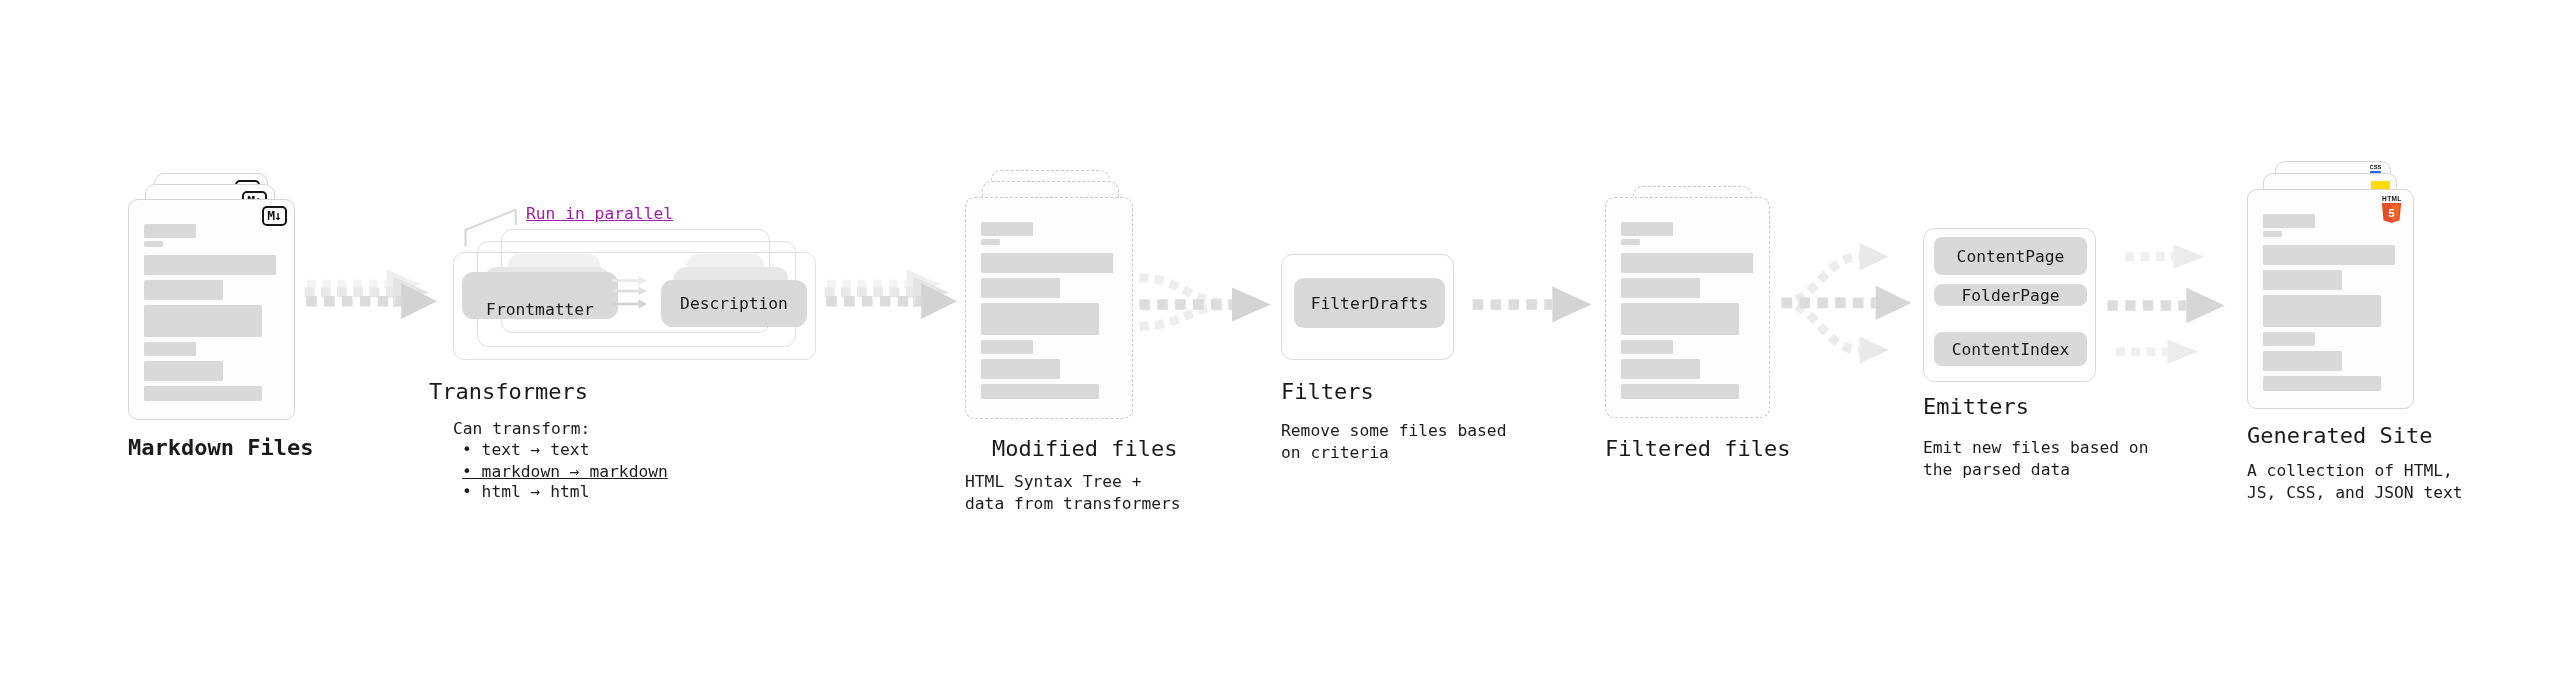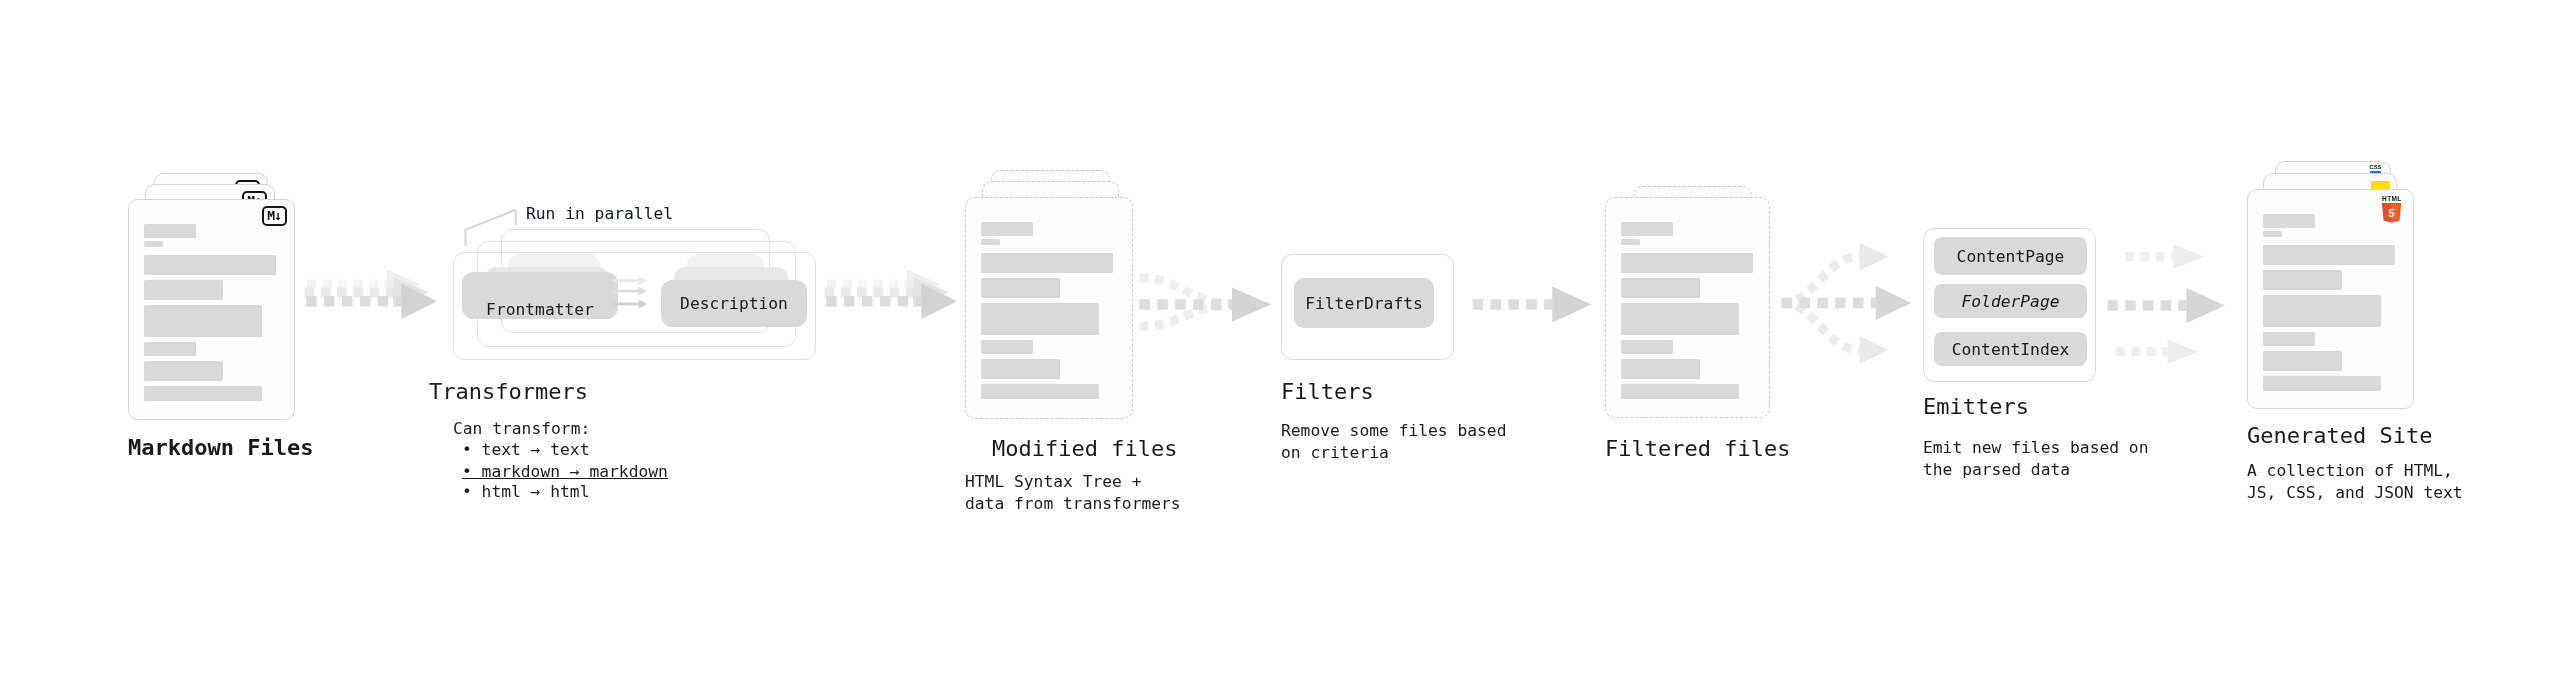--- a/index.html
+++ b/index.html
@@ -31,21 +31,21 @@
   .gbox.g1{background:#e7e7e7;}
   .gbox.g2{background:#f1f1f1;}
   
   .container{position:absolute;border:1.6px solid #dadada;border-radius:11.4px;background:#fff;box-sizing:border-box;}
   .pillbox{position:absolute;background:#d9d9d9;border-radius:8.1px;display:flex;align-items:center;
            justify-content:center;font-size:16.3px;color:#1b1b1b;}
   
   .title{position:absolute;font-size:22px;color:#1a1a1a;white-space:nowrap;}
   .body{position:absolute;font-size:16.3px;color:#1c1c1c;white-space:nowrap;}
   .body .ln{line-height:22px;}
-  .note{position:absolute;font-size:16.3px;color:#0f172a;white-space:nowrap;}
+  .note{position:absolute;font-size:16.3px;color:#a21caf;white-space:nowrap;text-decoration:underline;}
   
   .css-ic{position:absolute;top:3.3px;right:9px;width:11.4px;text-align:center;}
   .css-word{display:block;font-family:"Liberation Sans",sans-serif;font-weight:bold;font-size:5.7px;
             line-height:4.9px;color:#111;}
   .css-bar{display:block;height:3.3px;background:#2965f1;border-radius:0.8px;margin-top:0.8px;}
   .js-ic{position:absolute;top:6.5px;right:6.5px;width:18.7px;height:11.4px;background:#ffdb00;}
   .h5-ic{position:absolute;top:5.7px;right:10.6px;width:21px;text-align:center;}
   .h5-word{display:block;font-family:"Liberation Sans",sans-serif;font-weight:bold;font-size:6.5px;
            line-height:6.5px;letter-spacing:0.4px;color:#111;margin-bottom:0.8px;}
 </style>
@@ -145,21 +145,21 @@
   </div>
 
   <svg class="abs" style="left:1136px;top:272px;" width="140" height="65" viewBox="0 0 172 80">
     <path d="M4,7 C55,7 65,38 118,39" fill="none" stroke="#eeeeee" stroke-width="11" stroke-dasharray="11 8"></path>
     <path d="M4,67 C55,67 65,42 118,41" fill="none" stroke="#eeeeee" stroke-width="11" stroke-dasharray="11 8"></path>
     <line x1="4" y1="40" x2="118" y2="40" stroke="#dcdcdc" stroke-width="13" stroke-dasharray="13 9"></line>
     <polygon points="118,19 166,40 118,61" fill="#d4d4d4"></polygon>
   </svg>
 
   <div class="container" style="left:1281px;top:254px;width:173px;height:106px;"></div>
-  <div class="pillbox" style="left:1294px;top:278px;width:140px;height:50px;border-radius:9.8px;">
+  <div class="pillbox" style="left:1294px;top:278px;width:151px;height:50px;border-radius:9.8px;">
     <span>FilterDrafts</span>
   </div>
   <div class="title" style="left:1281px;top:379px;">Filters</div>
   <div class="body" style="left:1281px;top:420px;">
     <div class="ln">Remove some files based</div>
     <div class="ln">on criteria</div>
   </div>
 
   <svg class="abs" style="left:1471px;top:284px;" width="122" height="41" viewBox="0 0 150 50">
     <line x1="2" y1="25" x2="100" y2="25" stroke="#dcdcdc" stroke-width="13" stroke-dasharray="13 9"></line>
@@ -185,21 +185,21 @@
     <path d="M2,82 C45,82 55,140 98,140" fill="none" stroke="#ececec" stroke-width="11" stroke-dasharray="11 8"></path>
     <polygon points="98,123 134,140 98,157" fill="#e9e9e9"></polygon>
     <line x1="2" y1="82" x2="118" y2="82" stroke="#dcdcdc" stroke-width="13" stroke-dasharray="13 9"></line>
     <polygon points="118,61 162,82 118,103" fill="#d6d6d6"></polygon>
   </svg>
 
   <div class="container" style="left:1923px;top:228px;width:173px;height:154px;"></div>
   <div class="pillbox" style="left:1934px;top:237px;width:153px;height:38px;">
     <span>ContentPage</span>
   </div>
-  <div class="pillbox" style="left:1934px;top:284px;width:153px;height:34px;font-style:italic;">
+  <div class="pillbox" style="left:1934px;top:284px;width:153px;height:22px;">
     <span>FolderPage</span>
   </div>
   <div class="pillbox" style="left:1934px;top:332px;width:153px;height:34px;">
     <span>ContentIndex</span>
   </div>
   <div class="title" style="left:1923px;top:394px;">Emitters</div>
   <div class="body" style="left:1923px;top:437px;">
     <div class="ln">Emit new files based on</div>
     <div class="ln">the parsed data</div>
   </div>

